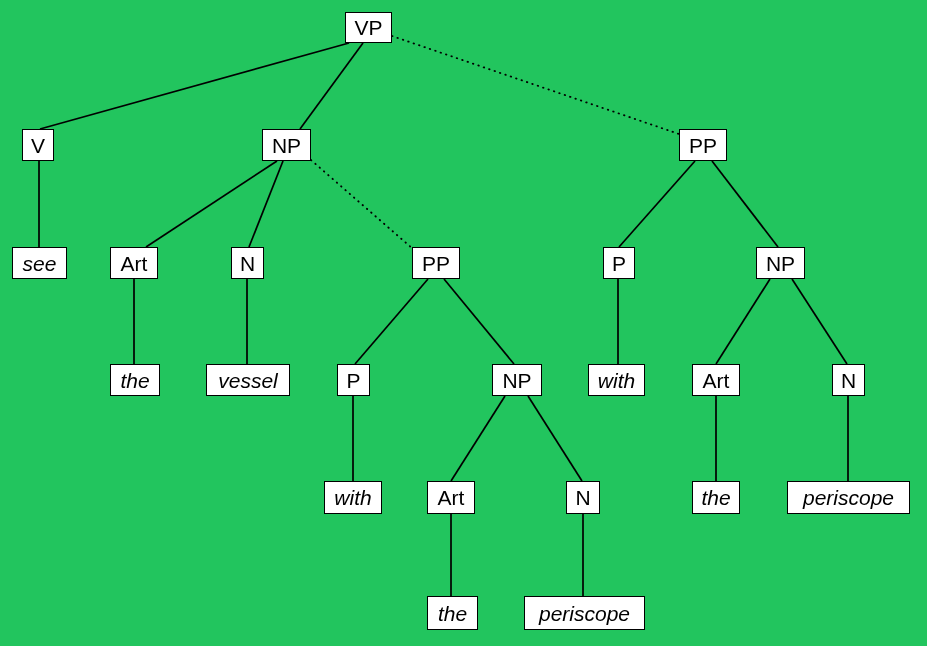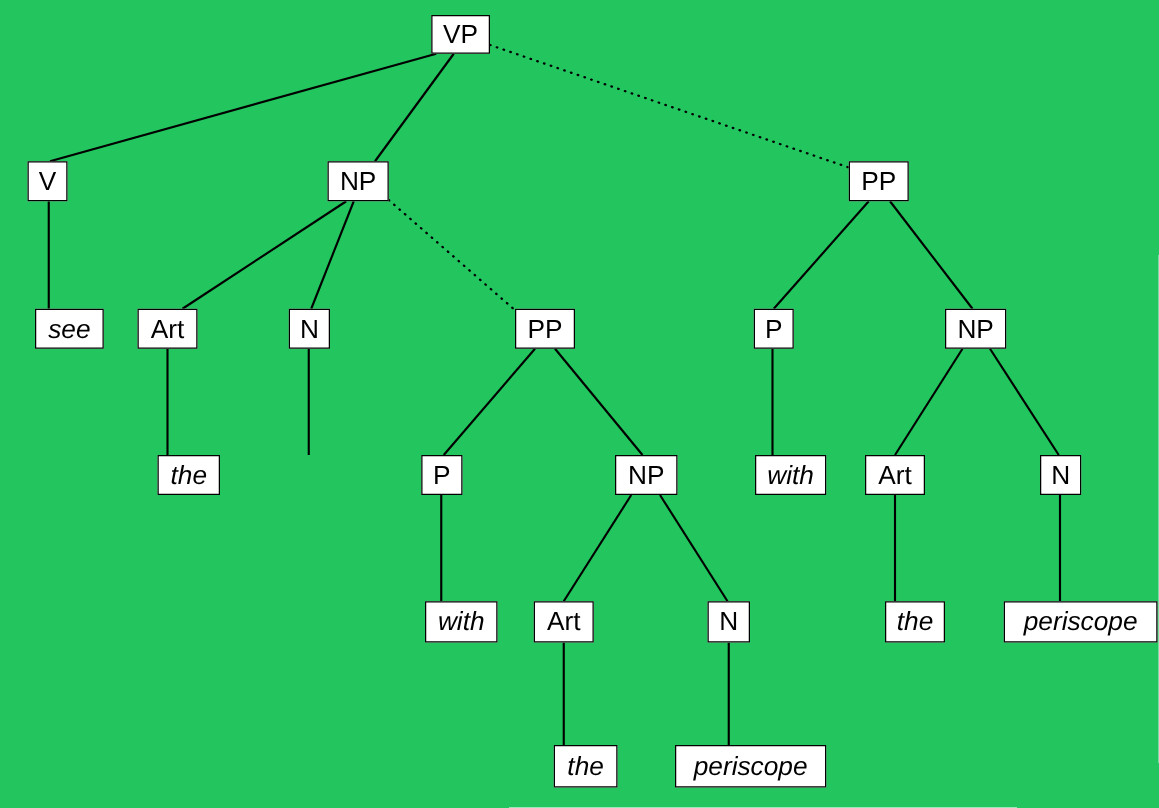--- a/index.html
+++ b/index.html
@@ -36,21 +36,20 @@
     line-height: 1;
     white-space: nowrap;
     font-size: 21px;
     font-family: "Liberation Sans", sans-serif;
   }
   .node.cat {
     font-style: normal;
   }
   .node.word {
     font-style: italic;
-    margin-left: 16px;
   }
 </style>
 </head>
 <body>
 
 <div id="canvas" style="width: 927px; height: 646px; background: #22c55e;">
   <svg id="edges" viewBox="0 0 927 646" width="927" height="646" xmlns="http://www.w3.org/2000/svg">
       <line x1="349" y1="43" x2="40" y2="129" stroke="#000000" stroke-width="1.7" stroke-linecap="butt"></line>
       <line x1="363" y1="43" x2="300" y2="129" stroke="#000000" stroke-width="1.7" stroke-linecap="butt"></line>
       <line x1="392" y1="36" x2="679" y2="134" stroke="#000000" stroke-width="1.8" stroke-linecap="round" stroke-dasharray="0.5 5.2"></line>
@@ -79,20 +78,21 @@
     <div class="node cat" style="left: 22px; top: 129px; width: 32px; height: 32px; border-color: rgb(0, 0, 0);">V</div>
     <div class="node cat" style="left: 262px; top: 129px; width: 49px; height: 32px; border-color: rgb(0, 0, 0);">NP</div>
     <div class="node cat" style="left: 679px; top: 129px; width: 48px; height: 32px; border-color: rgb(0, 0, 0);">PP</div>
     <div class="node word" style="left: 12px; top: 247px; width: 55px; height: 32px; border-color: rgb(0, 0, 0);">see</div>
     <div class="node cat" style="left: 110px; top: 247px; width: 48px; height: 32px; border-color: rgb(0, 0, 0);">Art</div>
     <div class="node cat" style="left: 231px; top: 247px; width: 33px; height: 32px; border-color: rgb(0, 0, 0);">N</div>
     <div class="node cat" style="left: 412px; top: 247px; width: 48px; height: 32px; border-color: rgb(0, 0, 0);">PP</div>
     <div class="node cat" style="left: 603px; top: 247px; width: 32px; height: 32px; border-color: rgb(0, 0, 0);">P</div>
     <div class="node cat" style="left: 756px; top: 247px; width: 49px; height: 32px; border-color: rgb(0, 0, 0);">NP</div>
     <div class="node word" style="left: 110px; top: 364px; width: 50px; height: 32px; border-color: rgb(0, 0, 0);">the</div>
+    <div class="node word" style="left: 206px; top: 364px; width: 84px; height: 32px; border-color: rgb(0, 0, 0);">vessel</div>
     <div class="node cat" style="left: 337px; top: 364px; width: 33px; height: 32px; border-color: rgb(0, 0, 0);">P</div>
     <div class="node cat" style="left: 492px; top: 364px; width: 50px; height: 32px; border-color: rgb(0, 0, 0);">NP</div>
     <div class="node word" style="left: 588px; top: 364px; width: 57px; height: 32px; border-color: rgb(0, 0, 0);">with</div>
     <div class="node cat" style="left: 692px; top: 364px; width: 48px; height: 32px; border-color: rgb(0, 0, 0);">Art</div>
     <div class="node cat" style="left: 832px; top: 364px; width: 33px; height: 32px; border-color: rgb(0, 0, 0);">N</div>
     <div class="node word" style="left: 324px; top: 481px; width: 58px; height: 33px; border-color: rgb(0, 0, 0);">with</div>
     <div class="node cat" style="left: 427px; top: 481px; width: 48px; height: 33px; border-color: rgb(0, 0, 0);">Art</div>
     <div class="node cat" style="left: 566px; top: 481px; width: 34px; height: 33px; border-color: rgb(0, 0, 0);">N</div>
     <div class="node word" style="left: 692px; top: 481px; width: 48px; height: 33px; border-color: rgb(0, 0, 0);">the</div>
     <div class="node word" style="left: 787px; top: 481px; width: 123px; height: 33px; border-color: rgb(0, 0, 0);">periscope</div>

